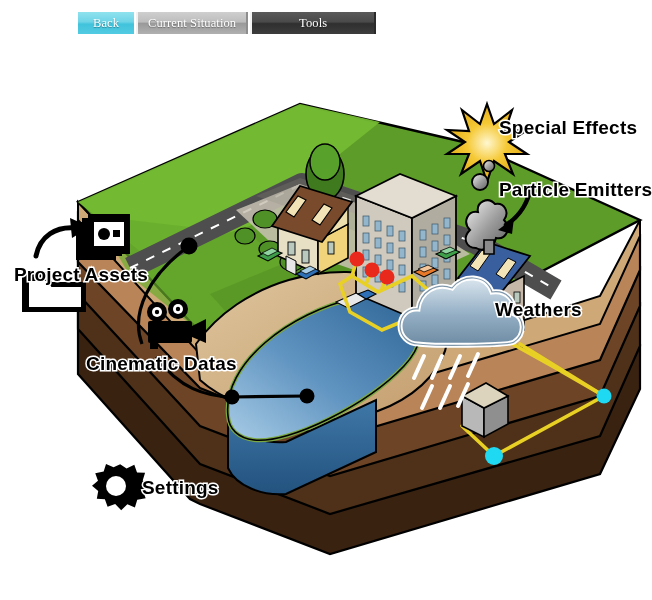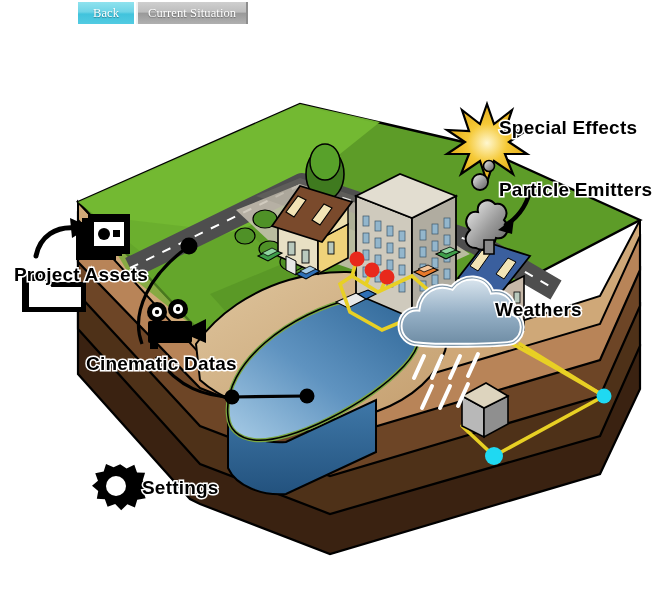--- a/index.html
+++ b/index.html
@@ -11,21 +11,21 @@
     font-family: "Liberation Serif", "DejaVu Serif", serif;
     overflow: hidden;
   }
   #app { position: relative; width: 652px; height: 600px; background: #fff; }
 
   
   #toolbar {
     position: absolute; left: 0; top: 0;
     width: 652px; height: 44px;
     display: flex; align-items: flex-start;
-    padding: 2px 0 0 78px;
+    padding: 12px 0 0 78px;
   }
   .tb-btn {
     height: 22px;
     line-height: 22px;
     text-align: center;
     font-family: "Liberation Serif", "DejaVu Serif", serif;
     font-size: 12.5px;
     color: #ffffff;
     border: none;
     margin-right: 2px;
@@ -89,20 +89,21 @@
   #lbl-weathers       { left: 495px; top: 299px; }
 </style>
 </head>
 <body>
 
 <div id="app">
 
   <div id="toolbar">
     <button class="tb-btn back">Back</button>
     <button class="tb-btn normal">Current Situation</button>
+    <button class="tb-btn active">Tools</button>
   </div>
 
   <div id="scene">
     <svg width="652" height="556" viewBox="0 0 652 556" xmlns="http://www.w3.org/2000/svg">
       <defs>
         <linearGradient id="gWater" x1="0" y1="1" x2="1" y2="0">
           <stop offset="0%" stop-color="#a8cce6"></stop>
           <stop offset="45%" stop-color="#5f93c0"></stop>
           <stop offset="100%" stop-color="#2c6495"></stop>
         </linearGradient>

